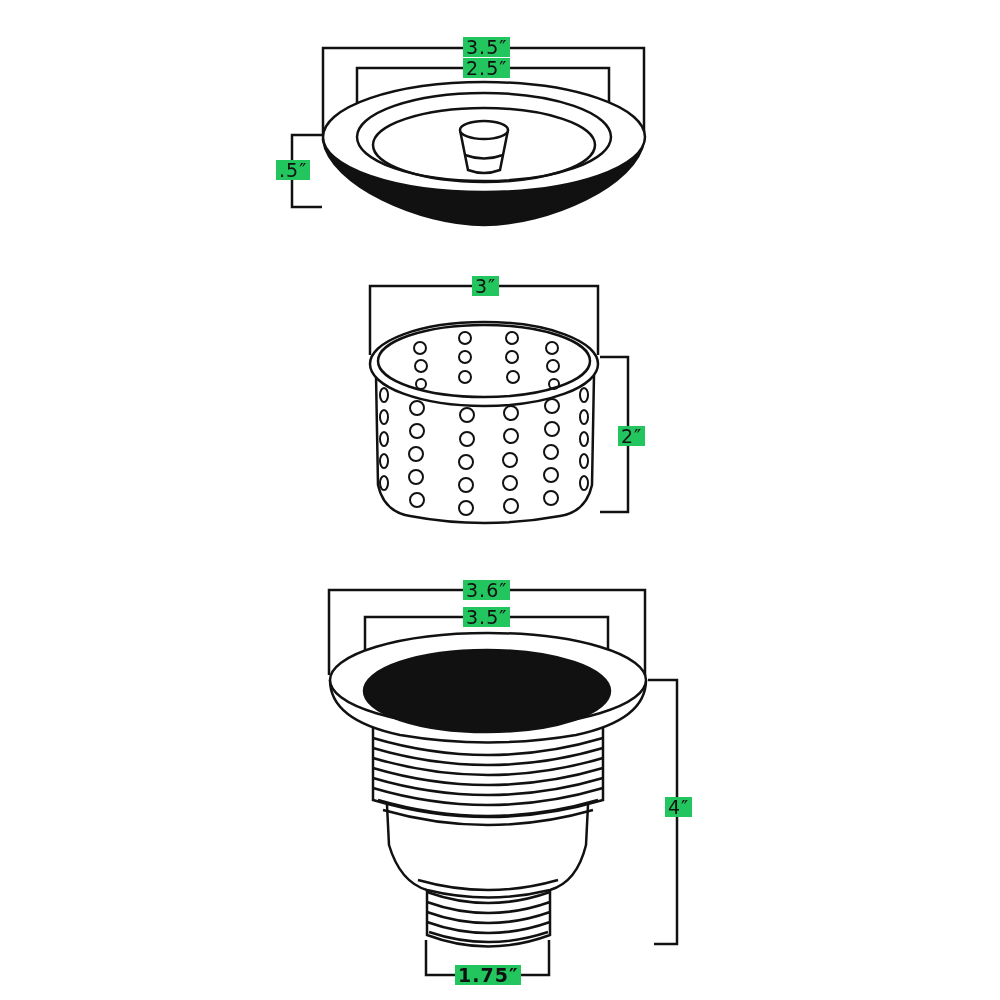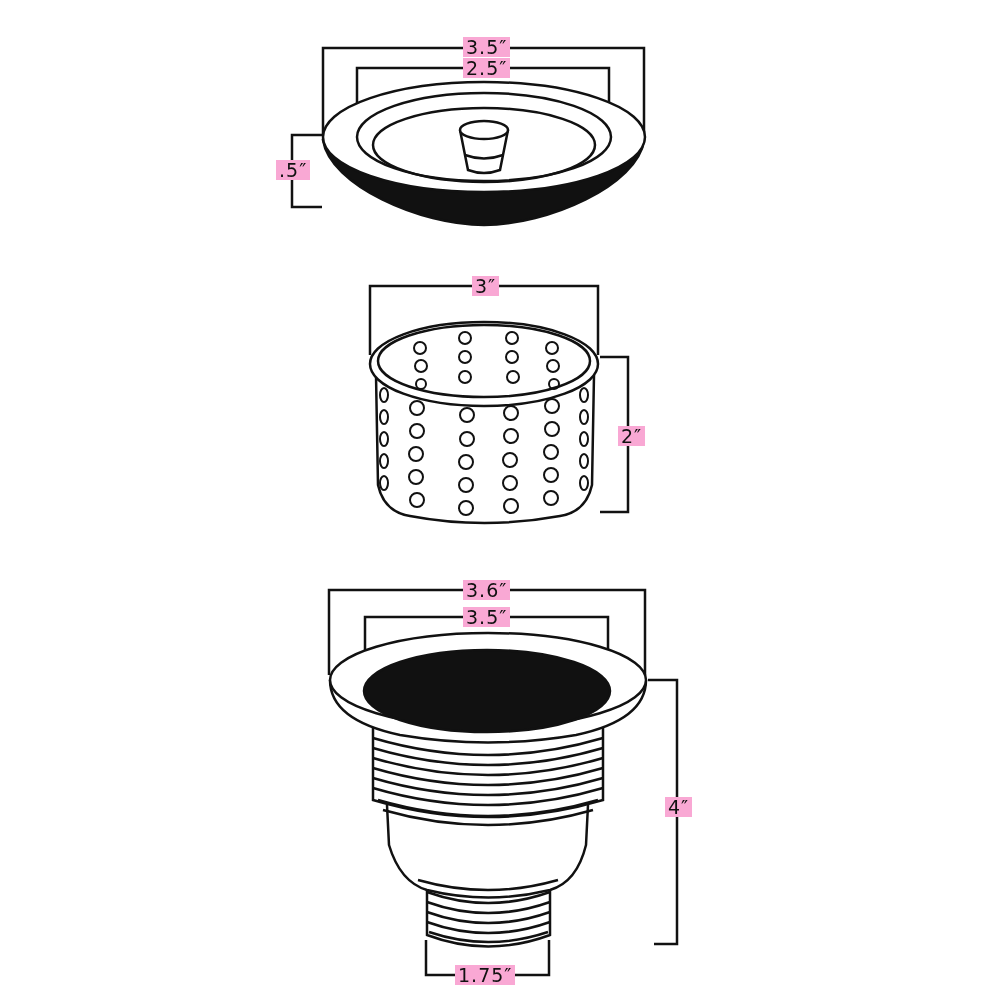--- a/index.html
+++ b/index.html
@@ -4,21 +4,21 @@
   <style>
     html, body { margin: 0; padding: 0; background: #ffffff; }
     body { width: 1000px; height: 1000px; overflow: hidden; position: relative; }
     svg { position: absolute; left: 0; top: 0; }
     .dim-label {
       position: absolute;
       font-family: "DejaVu Sans", sans-serif;
       font-size: 19px;
       letter-spacing: 1px;
       color: #111;
-      background: #f9a8d4;
+      background: #22c55e;
       padding: 0 3px;
       line-height: 20px;
       white-space: nowrap;
     }
   </style>
 </head>
 <body>
 
 <svg width="1000" height="1000" viewBox="0 0 1000 1000" xmlns="http://www.w3.org/2000/svg">
   <g fill="none" stroke="#111" stroke-width="2.5">
@@ -144,13 +144,13 @@
 <div class="dim-label" style="left:463px;top:37px;">3.5″</div>
 <div class="dim-label" style="left:463px;top:58px;">2.5″</div>
 <div class="dim-label" style="left:276px;top:160px;">.5″</div>
 
 <div class="dim-label" style="left:472px;top:276px;">3″</div>
 <div class="dim-label" style="left:618px;top:426px;">2″</div>
 
 <div class="dim-label" style="left:463px;top:580px;">3.6″</div>
 <div class="dim-label" style="left:463px;top:607px;">3.5″</div>
 <div class="dim-label" style="left:665px;top:797px;">4″</div>
-<div class="dim-label" style="left:455px;top:965px;">1.75″</div>
+<div class="dim-label" style="left:455px;top:965px;font-weight:bold;">1.75″</div>
 
 </body></html>

